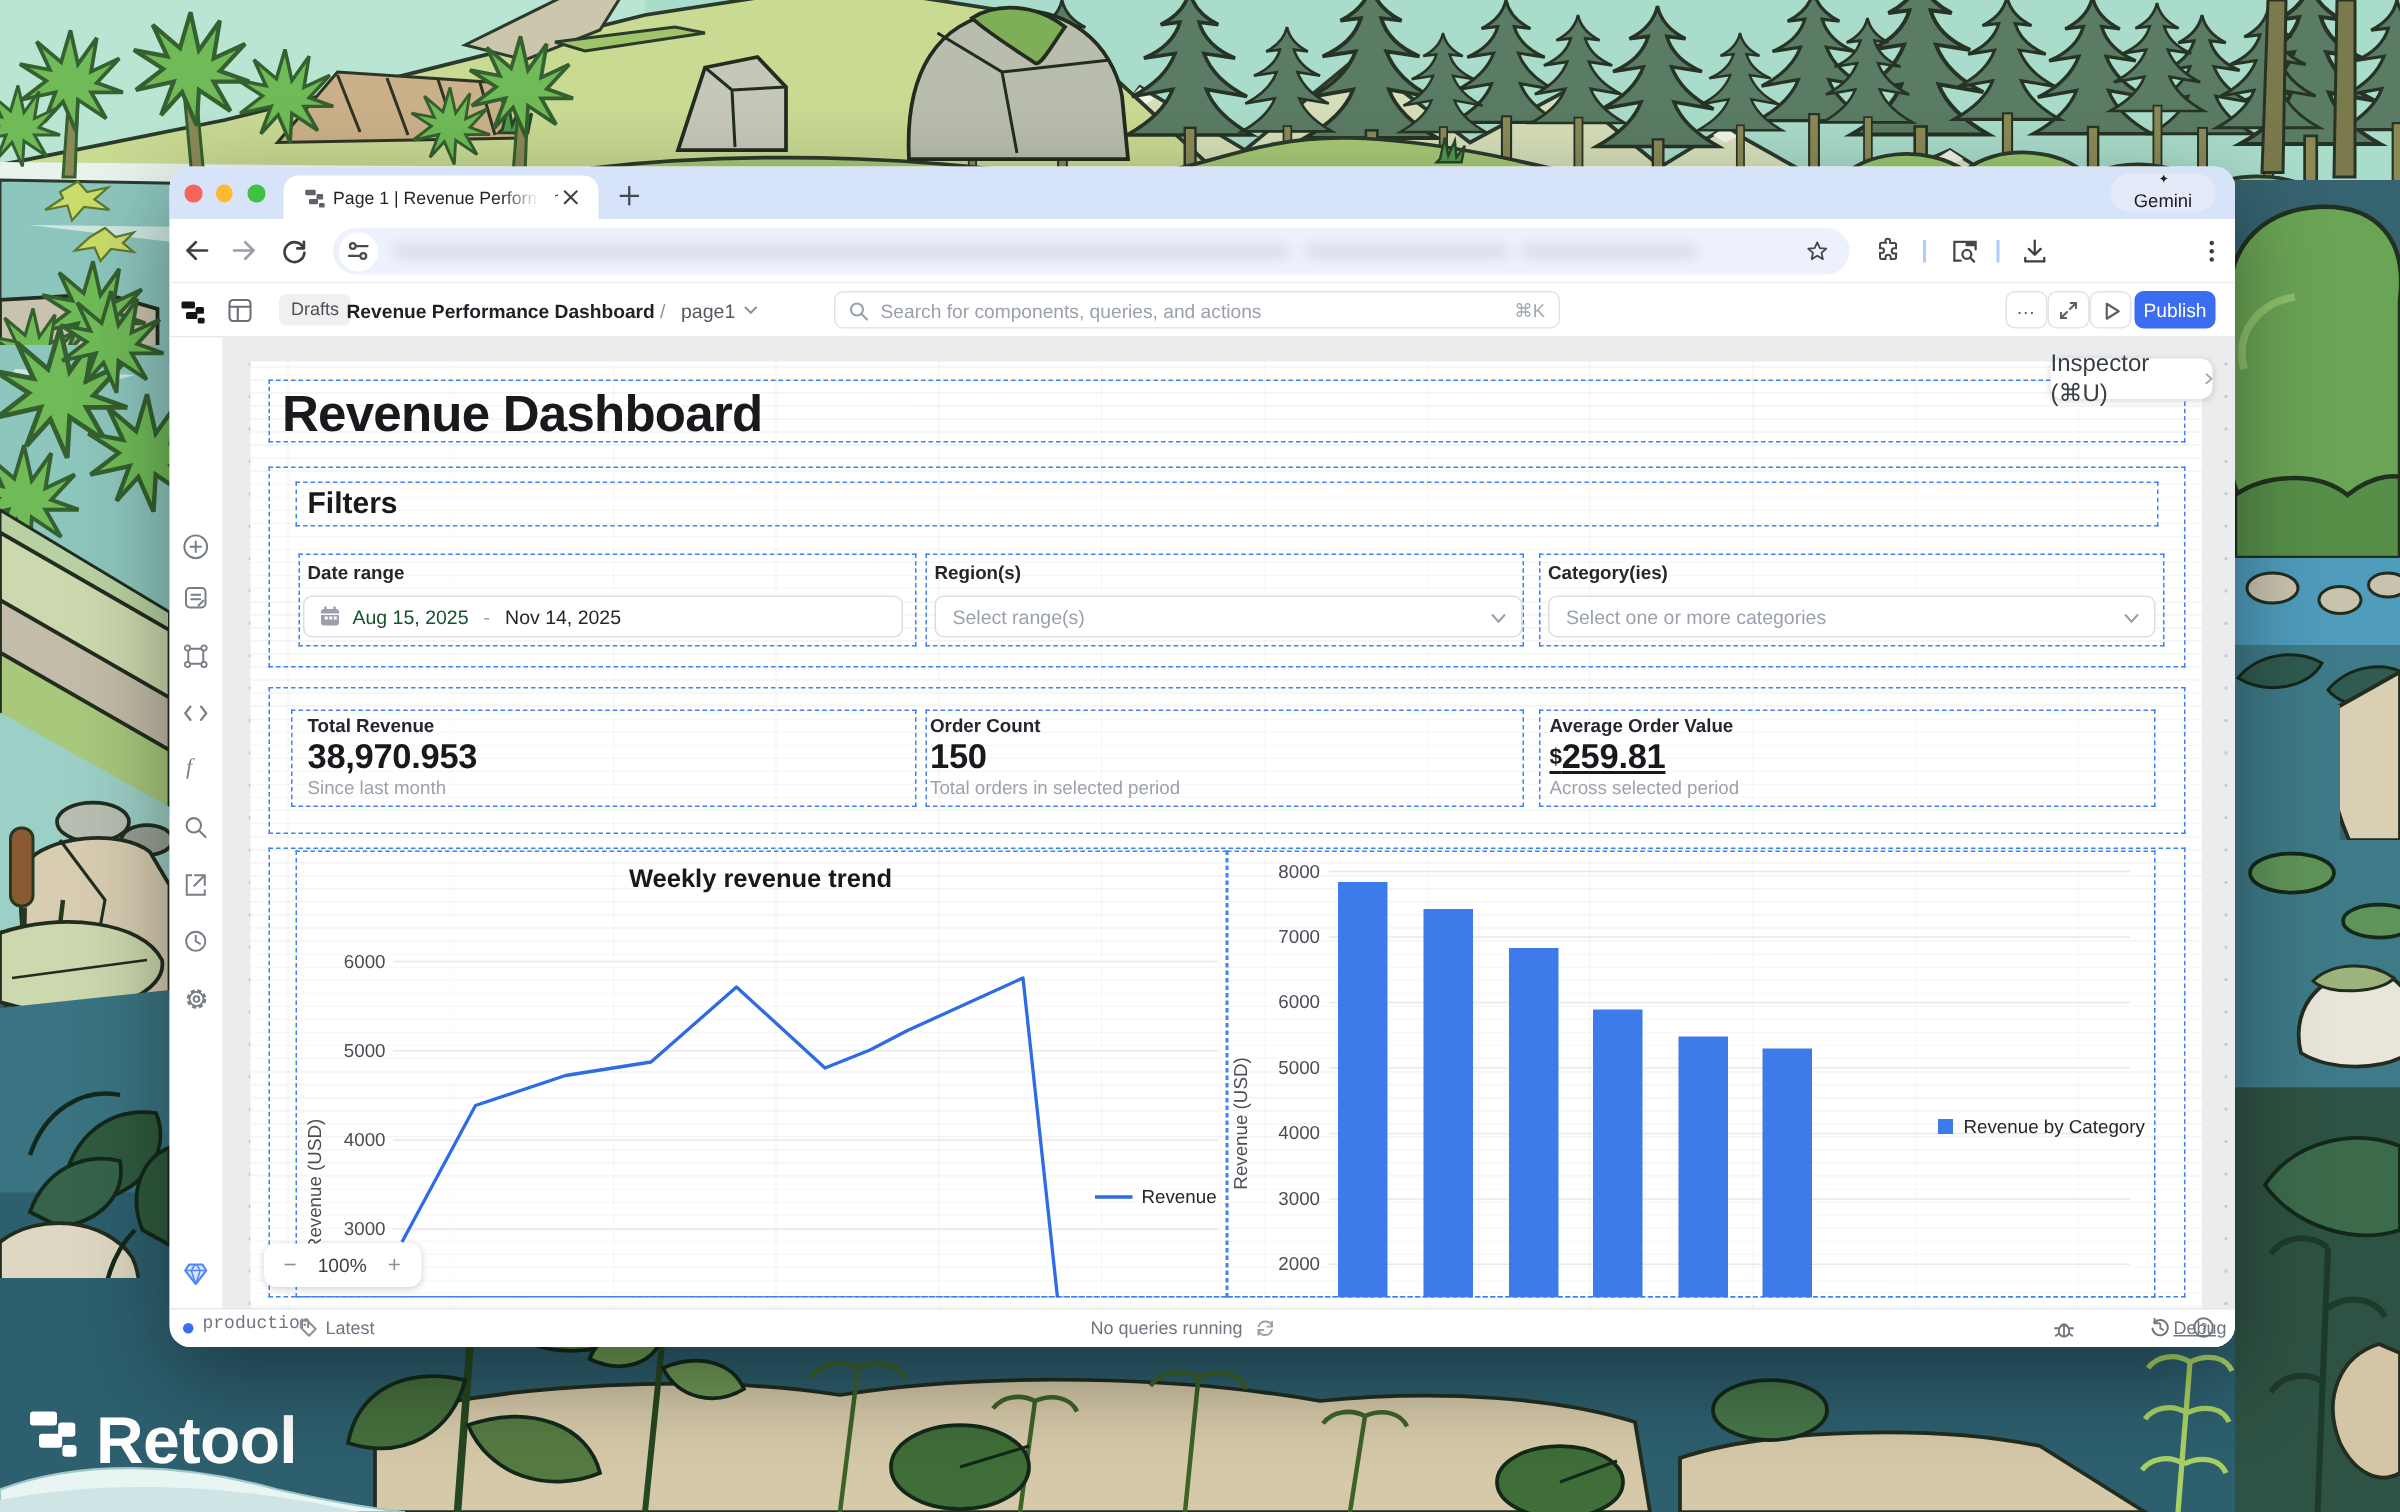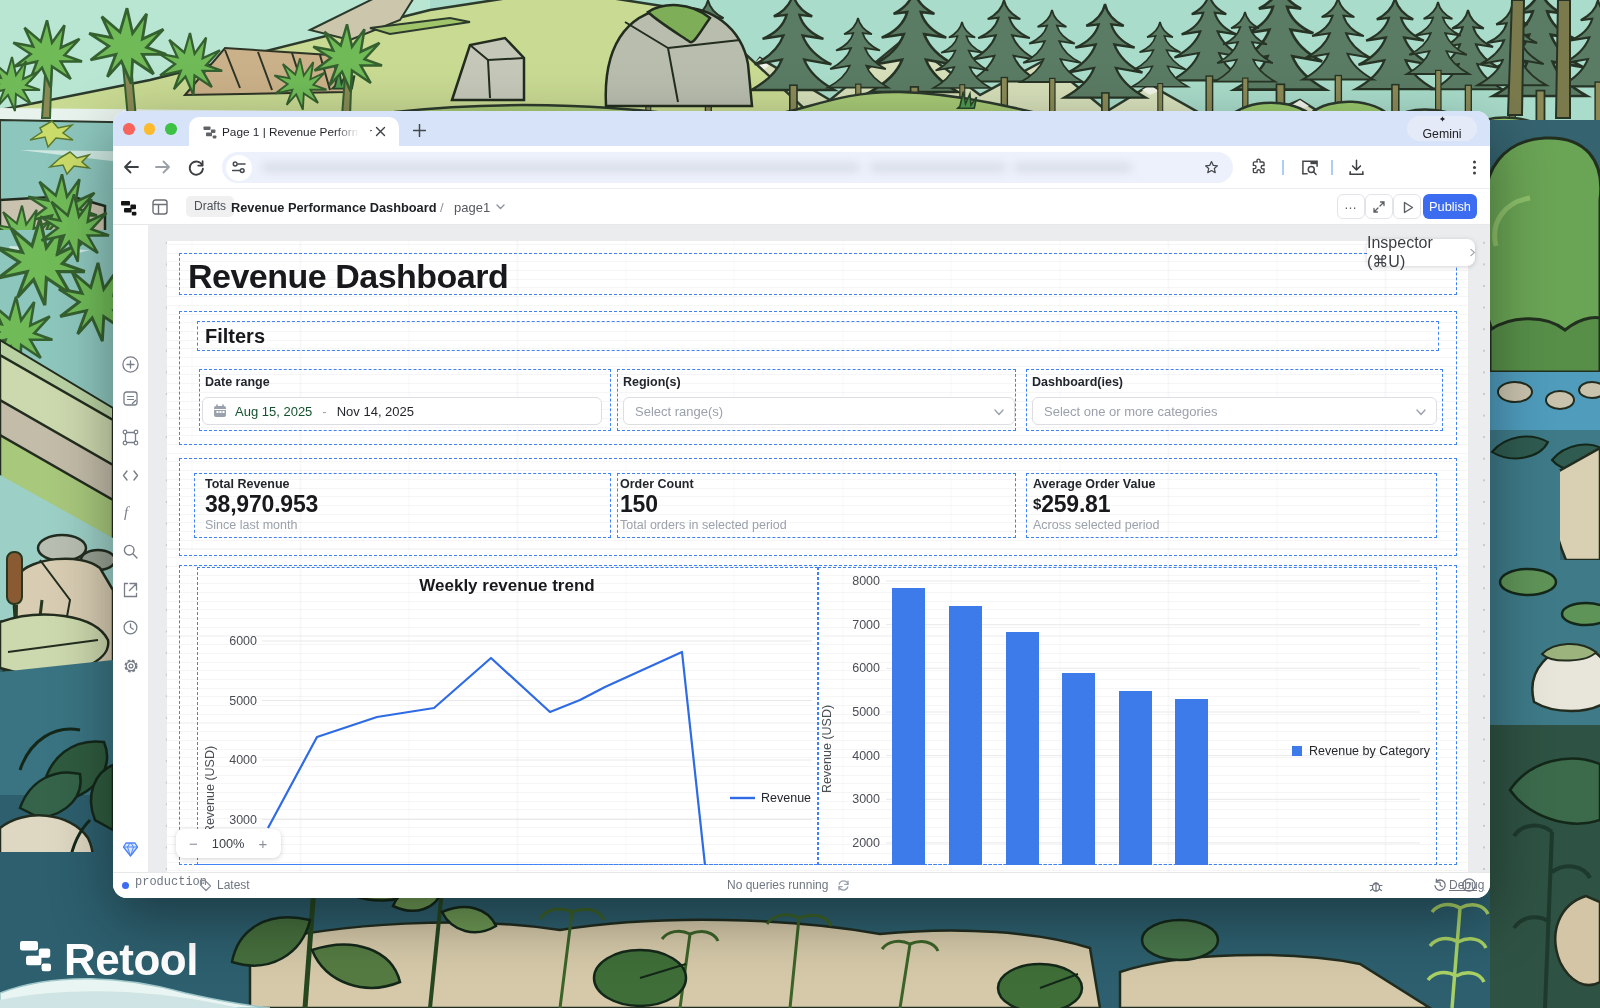--- a/index.html
+++ b/index.html
@@ -287,20 +287,28 @@
         <rect x="1" y="1" width="14" height="14" rx="2.5" fill="none" stroke="#6b7077" stroke-width="1.4"></rect>
         <path d="M1 5.5 H15 M6.5 5.5 V15" stroke="#6b7077" stroke-width="1.4"></path>
       </svg>
     <div class="abs" style="left:73px;top:7px;height:21px;padding:0 8px;background:#f0f0f1;border-radius:5px;font-size:12px;color:#4c5158;line-height:21px;">Drafts</div>
     <div class="abs" style="left:118px;top:11px;font-size:12.8px;font-weight:bold;color:#1d2025;">Revenue Performance Dashboard</div>
     <div class="abs" style="left:327px;top:11px;font-size:13px;color:#8d939b;">/</div>
     <div class="abs" style="left:341px;top:11px;font-size:13px;color:#55595f;">page1</div>
     <svg class="abs" style="left:383px;top:15px;" width="9" height="6" viewBox="0 0 9 6">
         <path d="M1 1 L4.5 4.5 L8 1" fill="none" stroke="#8d939b" stroke-width="1.4" stroke-linecap="round"></path>
       </svg>
+    <div class="abs" style="left:443px;top:5px;width:484px;height:25px;border:1px solid #e3e4e8;border-radius:6px;box-sizing:border-box;background:#fff;">
+      <svg class="abs" style="left:9px;top:6px;" width="13" height="13" viewBox="0 0 13 13">
+          <circle cx="5.3" cy="5.3" r="4" fill="none" stroke="#9aa1ab" stroke-width="1.4"></circle>
+          <path d="M8.4 8.4 L12 12" stroke="#9aa1ab" stroke-width="1.4" stroke-linecap="round"></path>
+        </svg>
+      <span class="abs" style="left:30px;top:4.5px;font-size:12.8px;color:#9aa1ab;">Search for components, queries, and actions</span>
+      <span class="abs" style="right:9px;top:4.5px;font-size:12.3px;color:#a3a9b2;">⌘K</span>
+    </div>
     <div class="abs" style="left:1224px;top:5px;width:28px;height:25px;border:1px solid #e3e4e8;border-radius:6px;box-sizing:border-box;text-align:center;color:#5a5f66;font-size:13px;line-height:20px;letter-spacing:1px;">…</div>
     <div class="abs" style="left:1252px;top:5px;width:28px;height:25px;border:1px solid #e3e4e8;border-radius:6px;box-sizing:border-box;">
       <svg class="abs" style="left:7px;top:6px;" width="12" height="12" viewBox="0 0 12 12">
           <path d="M7.5 1 H11 V4.5 M11 1 L7 5 M4.5 11 H1 V7.5 M1 11 L5 7" fill="none" stroke="#5a5f66" stroke-width="1.3" stroke-linecap="round"></path>
         </svg>
     </div>
     <div class="abs" style="left:1280px;top:5px;width:28px;height:25px;border:1px solid #e3e4e8;border-radius:6px;box-sizing:border-box;">
       <svg class="abs" style="left:9px;top:6px;" width="11" height="13" viewBox="0 0 11 13">
           <path d="M1.5 1.5 L9.5 6.5 L1.5 11.5 Z" fill="none" stroke="#5a5f66" stroke-width="1.4" stroke-linejoin="round"></path>
         </svg>
@@ -356,21 +364,21 @@
       <div class="dash" style="left:12px;top:12px;width:1278px;height:42px;"></div>
       <div class="abs" style="left:21px;top:16px;font-size:34px;font-weight:bold;color:#17191c;letter-spacing:-0.5px;">Revenue Dashboard</div>
       <div class="dash2" style="left:12px;top:70px;width:1278px;height:134px;"></div>
       <div class="dash" style="left:30px;top:80px;width:1242px;height:30px;"></div>
       <div class="abs" style="left:38px;top:84px;font-size:20px;font-weight:600;color:#17191c;">Filters</div>
       <div class="dash" style="left:32px;top:128px;width:412px;height:62px;"></div>
       <div class="dash" style="left:450px;top:128px;width:399px;height:62px;"></div>
       <div class="dash" style="left:859px;top:128px;width:417px;height:62px;"></div>
       <div class="lbl abs" style="left:38px;top:134px;">Date range</div>
       <div class="lbl abs" style="left:456px;top:134px;">Region(s)</div>
-      <div class="lbl abs" style="left:865px;top:134px;">Dashboard(ies)</div>
+      <div class="lbl abs" style="left:865px;top:134px;">Category(ies)</div>
       <div class="inp" style="left:35px;top:156px;width:400px;">
         <svg style="margin:0 8px 0 10px;" width="14" height="14" viewBox="0 0 14 14">
               <rect x="1" y="2" width="12" height="11" rx="2" fill="#9aa1ac"></rect>
               <path d="M4 1 V3.5 M10 1 V3.5" stroke="#9aa1ac" stroke-width="1.6" stroke-linecap="round"></path>
               <path d="M1 5.5 H13" stroke="#fff" stroke-width="1"></path>
               <rect x="3.5" y="7" width="2" height="2" fill="#fff"></rect>
               <rect x="6.5" y="7" width="2" height="2" fill="#fff"></rect>
               <rect x="9.5" y="7" width="2" height="2" fill="#fff"></rect>
             </svg>
         <span style="color:#14532d;">Aug 15, 2025</span>
@@ -393,21 +401,21 @@
       <div class="dash" style="left:27px;top:232px;width:417px;height:65px;"></div>
       <div class="dash" style="left:450px;top:232px;width:399px;height:65px;"></div>
       <div class="dash" style="left:859px;top:232px;width:411px;height:65px;"></div>
       <div class="lbl abs" style="left:38px;top:236px;">Total Revenue</div>
       <div class="statnum abs" style="left:38px;top:250px;">38,970.953</div>
       <div class="statcap abs" style="left:38px;top:277px;">Since last month</div>
       <div class="lbl abs" style="left:453px;top:236px;">Order Count</div>
       <div class="statnum abs" style="left:453px;top:250px;">150</div>
       <div class="statcap abs" style="left:453px;top:277px;">Total orders in selected period</div>
       <div class="lbl abs" style="left:866px;top:236px;">Average Order Value</div>
-      <div class="statnum abs" style="left:866px;top:250px;"><span style="font-size:15px;vertical-align:3px;">$</span>259.81</div>
+      <div class="statnum abs" style="left:866px;top:250px;text-decoration:underline;"><span style="font-size:15px;vertical-align:3px;">$</span>259.81</div>
       <div class="statcap abs" style="left:866px;top:277px;">Across selected period</div>
       <div class="dash2" style="left:12px;top:324px;width:1278px;height:300px;"></div>
       <div class="dash" style="left:30px;top:326px;width:621px;height:298px;"></div>
       <div class="dash" style="left:651px;top:326px;width:619px;height:298px;"></div>
       <svg class="abs" style="left:30px;top:326px;" width="621" height="298" viewBox="0 0 621 298">
         <text x="310" y="24" text-anchor="middle" font-size="17" font-weight="bold" fill="#17191c" font-family="Liberation Sans">Weekly revenue trend</text>
         <g stroke="#e9e9ea" stroke-width="1">
           <line x1="65" y1="74" x2="615" y2="74"></line>
           <line x1="65" y1="133.5" x2="615" y2="133.5"></line>
           <line x1="65" y1="193" x2="615" y2="193"></line>

